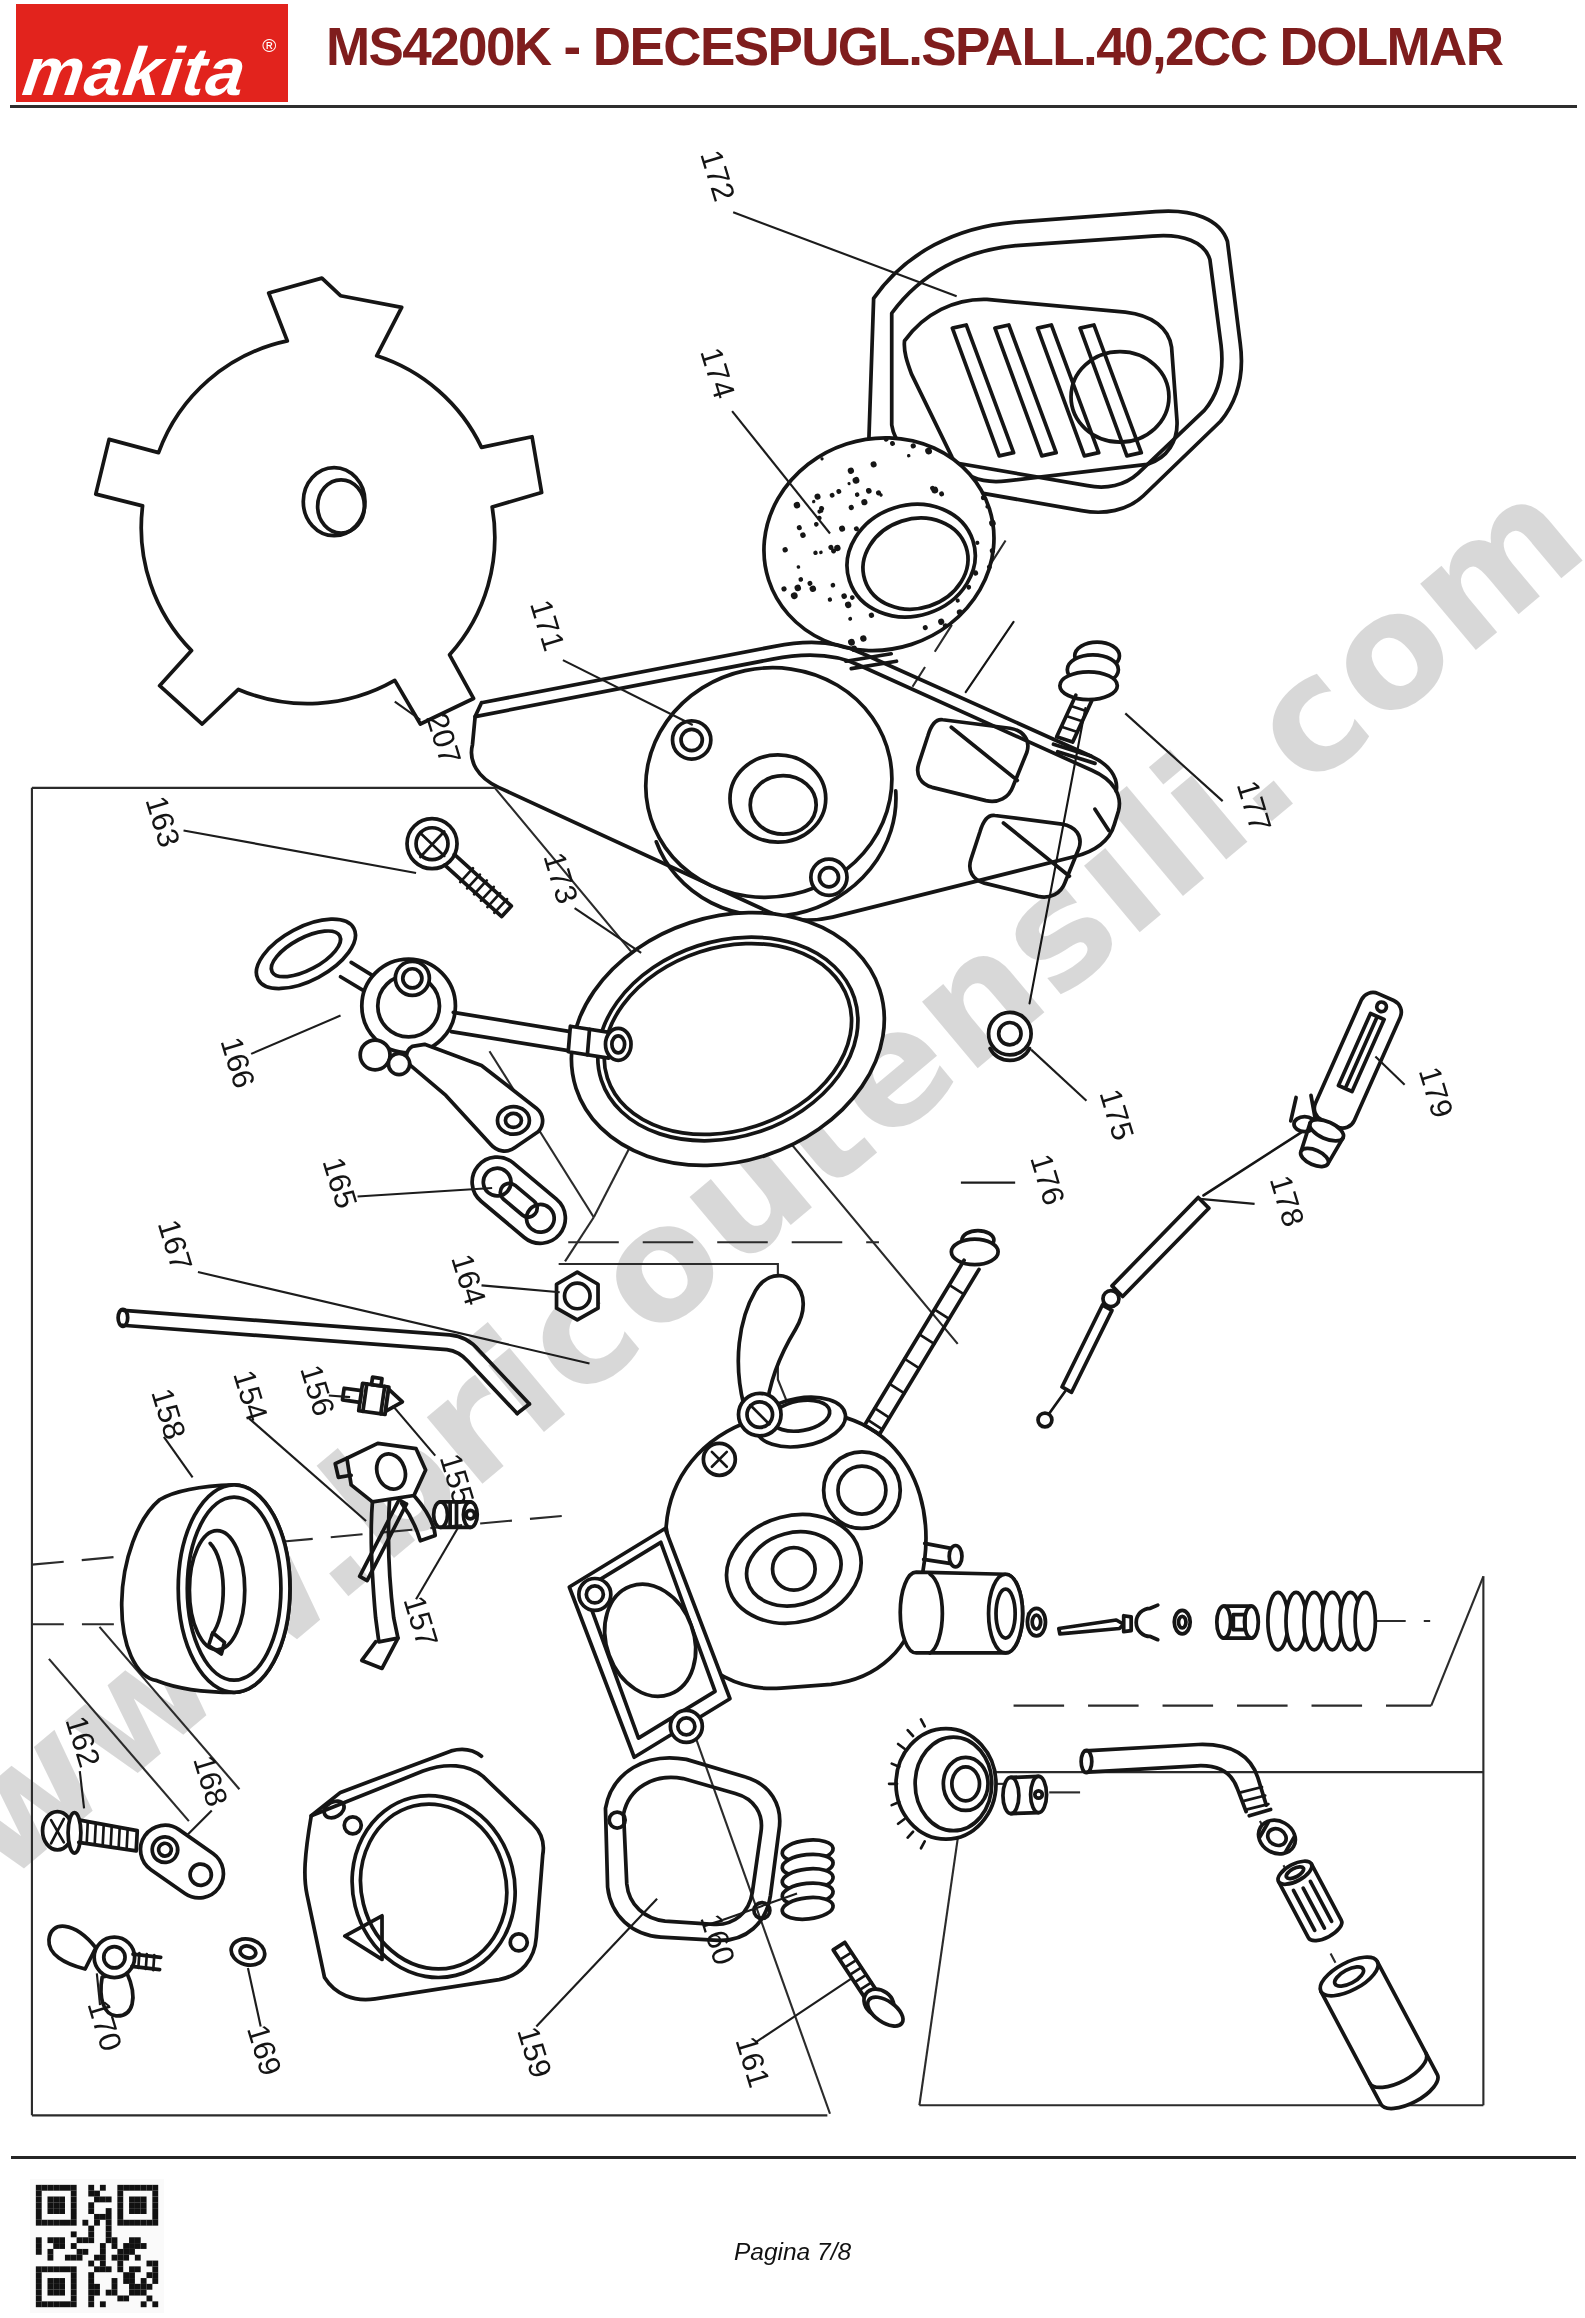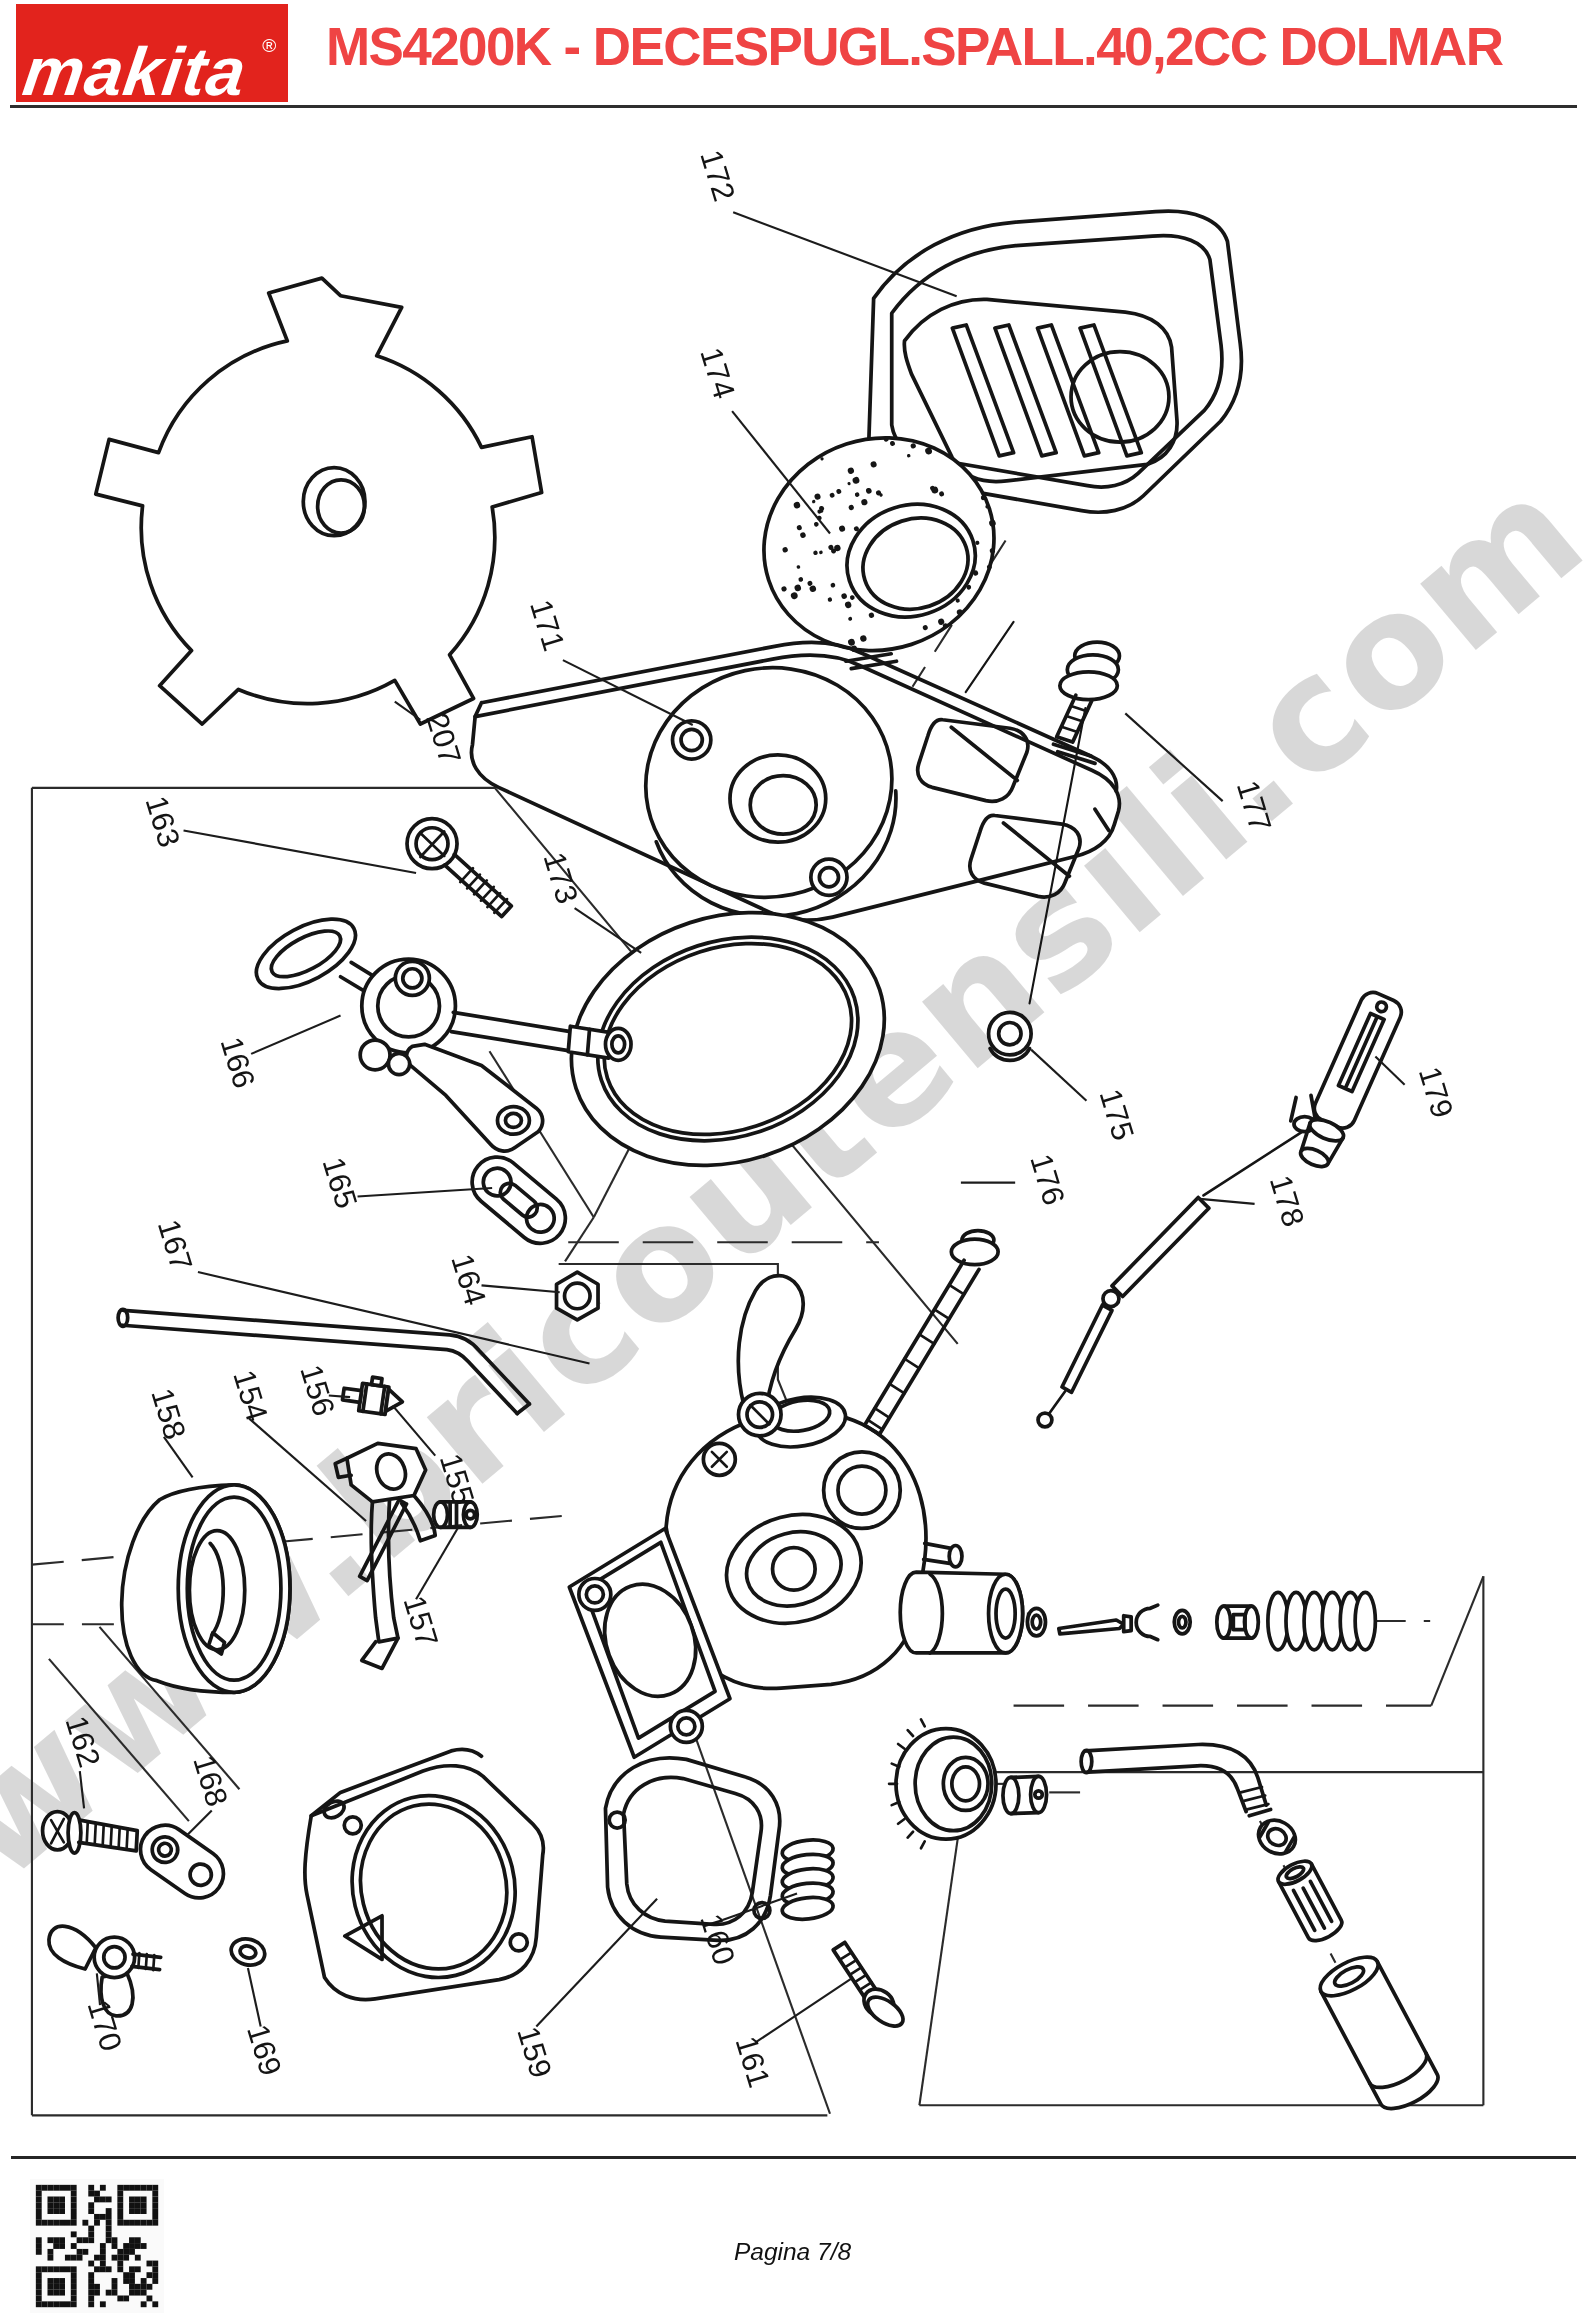--- a/index.html
+++ b/index.html
@@ -4,21 +4,21 @@
 <style>
   html,body{margin:0;padding:0;background:#888;}
   .page{position:relative;width:1585px;height:2319px;background:#ffffff;overflow:hidden;
         font-family:"Liberation Sans",sans-serif;}
   
   .logo{position:absolute;left:16px;top:4.3px;width:272px;height:98px;background:#e2231d;}
   .logo .brand{position:absolute;left:7.5px;bottom:-7.5px;color:#fff;font-weight:bold;font-style:italic;
         font-size:68px;letter-spacing:1.1px;transform:skewX(-8deg);}
   .logo .reg{position:absolute;right:11.7px;top:31px;color:#fff;font-size:19px;font-style:normal;}
   .title{position:absolute;left:326px;top:16px;width:1245px;font-weight:bold;font-size:53px;
-        letter-spacing:-1.6px;color:#ef4444;white-space:nowrap;}
+        letter-spacing:-1.6px;color:#7f1d1d;white-space:nowrap;}
   .hrule{position:absolute;left:9.6px;top:105px;width:1567px;height:3.2px;background:#2e2e2e;}
   
   .frule{position:absolute;left:10.6px;top:2156px;width:1565px;height:3.2px;background:#262626;}
   .qrcard{position:absolute;left:30px;top:2179px;width:134px;height:134px;background:#fafafa;}
   .pagelabel{position:absolute;left:0;top:2238px;width:100%;text-align:center;
         font-style:italic;font-size:24.5px;color:#111;}
   svg{position:absolute;left:0;top:0;}
   svg text.plabel{font-family:"Liberation Sans",sans-serif;font-size:58px;fill:#141414;}
   svg text.wm{font-family:"DejaVu Sans",sans-serif;font-weight:bold;}
 </style>

